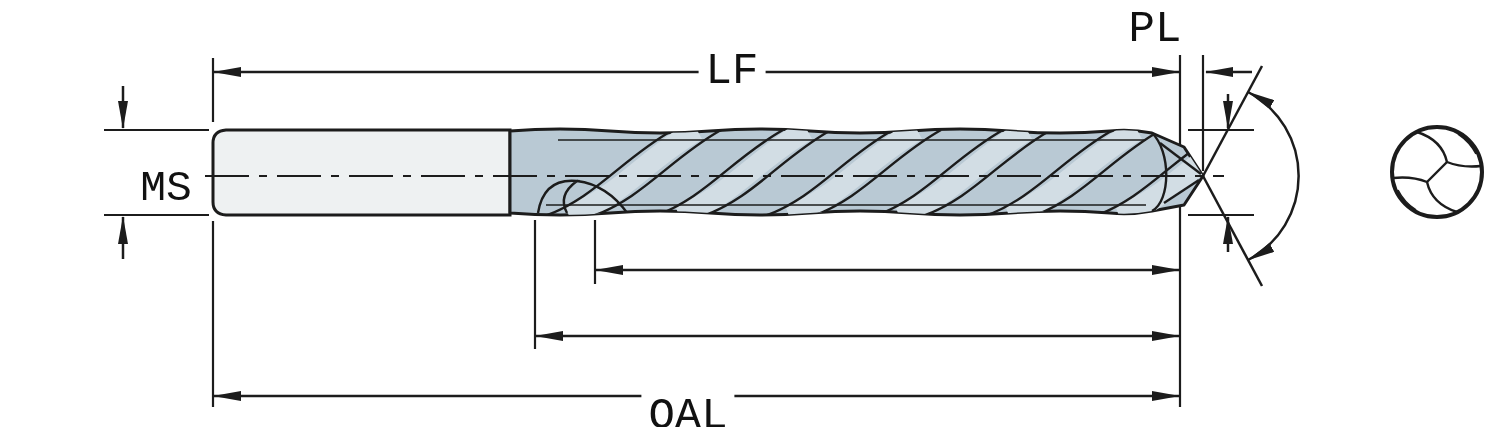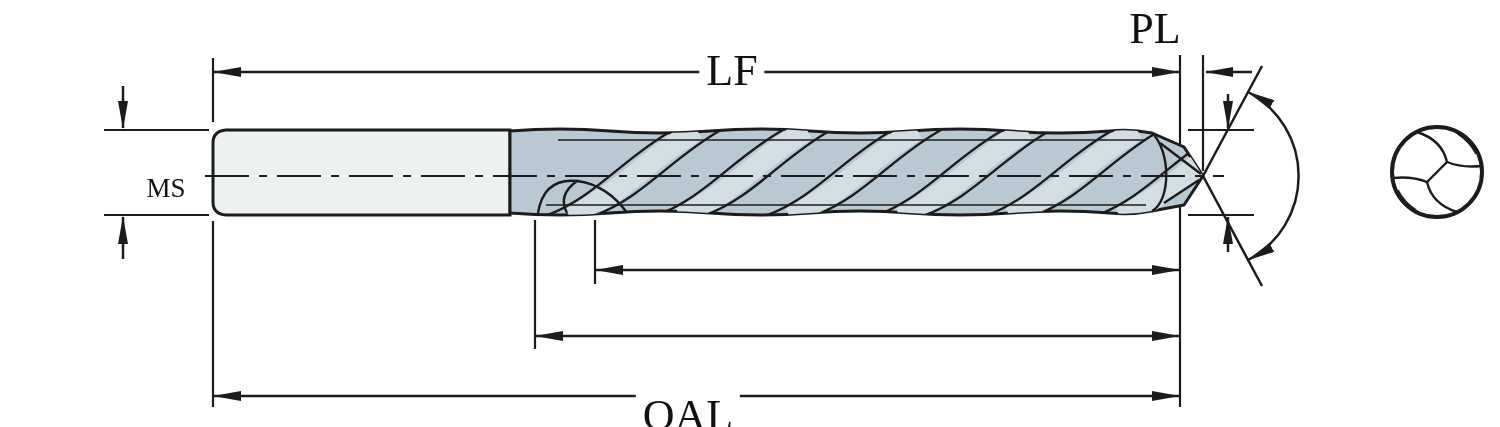--- a/index.html
+++ b/index.html
@@ -1,30 +1,30 @@
 <!DOCTYPE html>
 <html style="--background: #ffffff; --outline: #1c1c1c; --shank-fill: #eef1f2; --flute-fill: #b9c9d4; --flute-highlight: #d2dde4;"><head>
 <meta charset="utf-8">
 <style>
   html,body{margin:0;padding:0;background:#fff}
   .stage{
     position:relative;width:1500px;height:427px;
     background:var(--background,#fff);
-    font-family:Liberation Serif, serif;
+    font-family:Liberation Mono, monospace;
     overflow:hidden;
   }
   .stage svg{position:absolute;left:0;top:0}
   .dim-label{
     position:absolute;transform:translate(-50%,-50%);
     font-size:44px;line-height:1;color:#111;
     background:#fff;padding:0 7px;white-space:nowrap;
     user-select:none;
   }
   .dim-label.nobg{background:transparent;padding:0 2px}
-  .dim-label.sub{font-size:27px}
+  .dim-label.sub{font-size:43px}
   
   .ln{stroke:var(--outline,#1c1c1c);stroke-width:2.5;fill:none}
   .ext{stroke:var(--outline,#1c1c1c);stroke-width:2.2;fill:none}
   .cl{stroke:var(--outline,#1c1c1c);stroke-width:2.2;fill:none;stroke-dasharray:44 10 8 10}
   .shank{fill:var(--shank-fill,#eef1f2);stroke:var(--outline,#1c1c1c);stroke-width:3}
   .body-fill{fill:var(--flute-fill,#b9c9d4);stroke:var(--outline,#1c1c1c);stroke-width:3;stroke-linejoin:round}
   .flute{stroke:var(--outline,#1c1c1c);stroke-width:2.4;fill:none}
   .hl{stroke:var(--flute-highlight,#d3dee5);stroke-width:22;fill:none}
   .thin{stroke:var(--outline,#1c1c1c);stroke-width:1.6;fill:none}
   .endview{fill:#fff;stroke:var(--outline,#1c1c1c);stroke-width:4}

